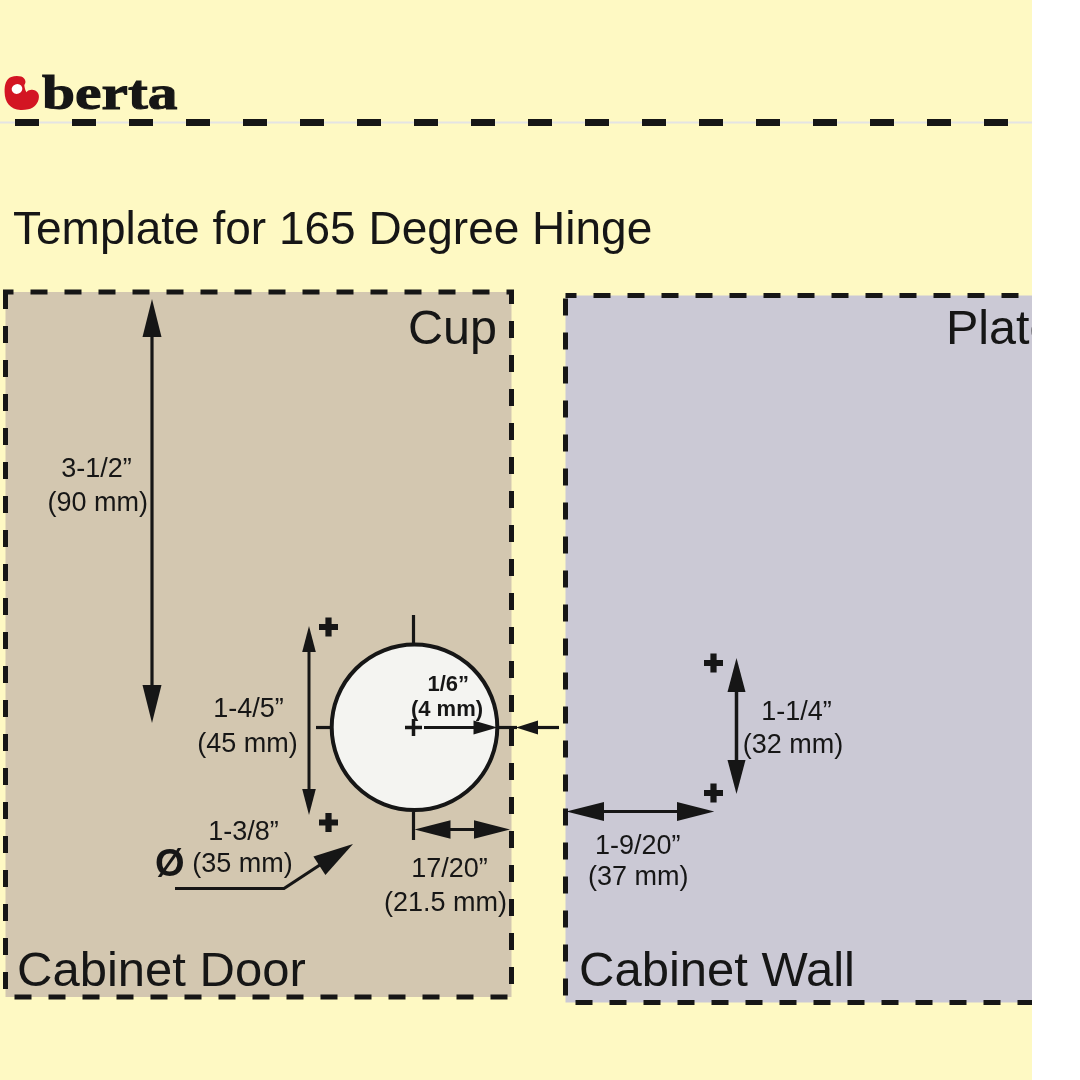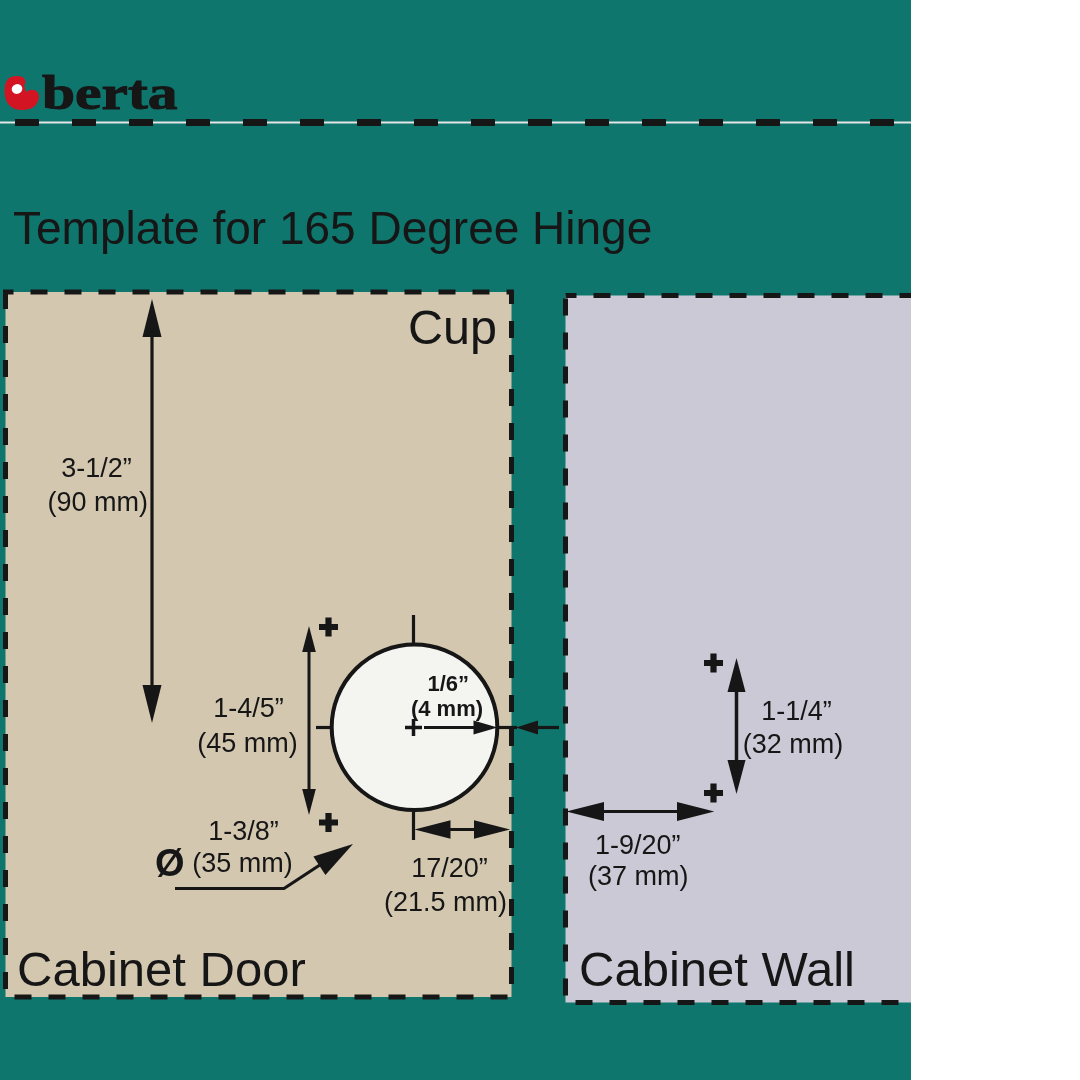--- a/index.html
+++ b/index.html
@@ -1,16 +1,16 @@
 <!DOCTYPE html>
 <html><head>
 <meta charset="utf-8">
 <style>
   html,body{margin:0;padding:0;background:#ffffff;}
-  #page{position:relative;width:911px;height:1080px;background:#0f766e;overflow:hidden;text-align:right;}
+  #page{position:relative;width:1032px;height:1080px;background:#fef9c3;overflow:hidden;text-align:right;}
   text{font-family:"Liberation Sans",sans-serif;fill:#161616;}
 </style>
 </head>
 <body>
 <div id="page">
 <svg width="1080" height="1080" viewBox="0 0 1080 1080">
 
   <path d="M 4.6,92 C 4.4,84 6.4,78.6 11.2,76.9 C 14.2,75.8 18.2,75.5 21.2,76.6 C 23.6,77.5 25.2,79.2 25.4,81.2 C 25.6,82.8 25.0,84.0 24.3,84.9 C 24.6,87.6 25.2,90.4 26.5,92.3 C 27.6,90.6 29.0,89.9 30.4,90.0 C 33,89.2 36.2,90.4 37.8,92.8 C 38.8,94.4 39.0,95.8 38.9,97.2 C 38.5,103.2 34.4,107.9 28.2,109.3 C 25.6,109.9 23.0,110.1 20.6,110 C 10.4,109.4 4.8,102.6 4.6,92 Z" fill="#d31523"></path>
   <ellipse cx="17.0" cy="89.0" rx="5.4" ry="4.8" transform="rotate(-20 17 89)" fill="#ffffff"></ellipse>
 

